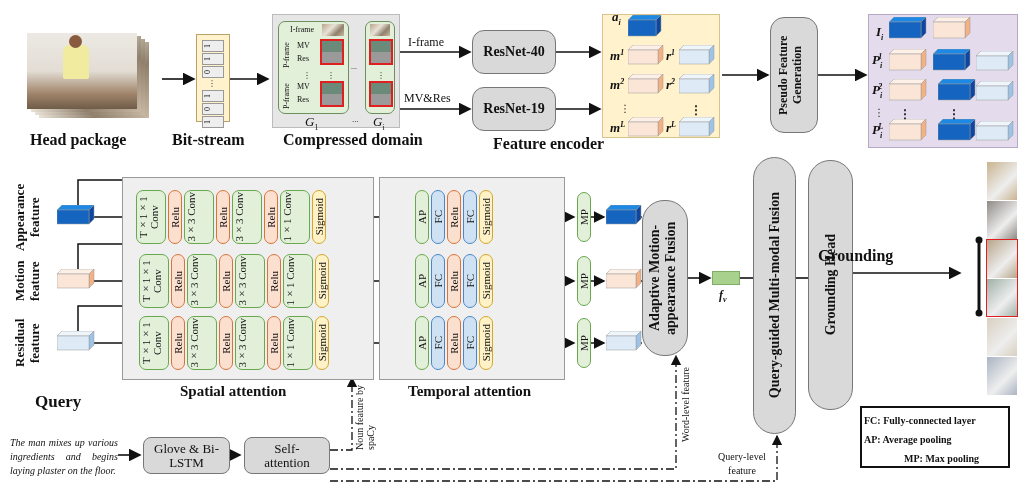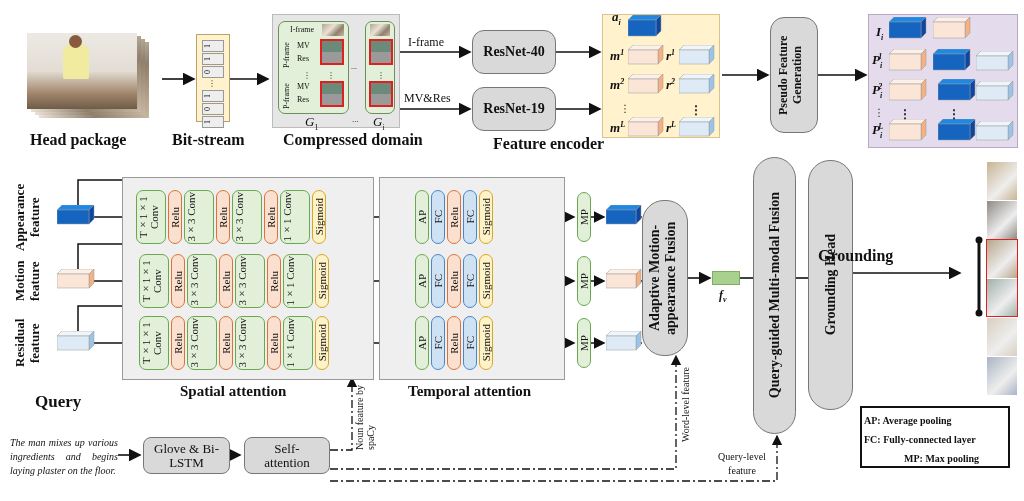--- a/index.html
+++ b/index.html
@@ -329,22 +329,22 @@
 <div class="gbox" style="left:244px;top:437px;width:86px;height:37px;border-radius:8px;font-weight:normal;font-size:13px;text-align:center;line-height:14px;padding:0 12px;">Self-attention</div>
 <div class="abs" style="left:352px;top:380px;width:28px;height:70px;">
   <span style="position:absolute;left:2px;top:0;writing-mode:vertical-rl;transform:rotate(180deg);font-size:10px;line-height:11px;height:70px;text-align:left;width:24px;">Noun feature by spaCy</span>
 </div>
 <div class="abs" style="left:680px;top:360px;width:30px;height:90px;">
   <span style="position:absolute;left:0;top:0;writing-mode:vertical-rl;transform:rotate(180deg);font-size:10px;line-height:12px;height:90px;width:28px;text-align:center;">Word-level feature</span>
 </div>
 <div class="abs" style="left:707px;top:450px;width:70px;font-size:10px;text-align:center;line-height:14px;">Query-level feature</div>
 
 <div class="abs" style="left:860px;top:406px;width:150px;height:62px;border:2px solid #111;box-sizing:border-box;padding:3px 2px;">
+  <div style="font-size:10px;font-weight:bold;line-height:19px;">FC: Fully-connected layer</div>
   <div style="font-size:10px;font-weight:bold;line-height:19px;">AP: Average pooling</div>
-  <div style="font-size:10px;font-weight:bold;line-height:19px;">FC: Fully-connected layer</div>
   <div style="font-size:10px;font-weight:bold;line-height:19px;margin-left:40px;">MP: Max pooling</div>
 </div>
 
 <div class="abs" style="left: 612px; top: 9px; font-size: 13px;"><i><b>a<sub style="font-size:8px">i</sub></b></i></div>
 <svg width="34" height="22" style="position: absolute; left: 628px; top: 15px;">
     <polygon points="0,5 5,0 33,0 28,5" fill="#1e88e5" stroke="#999" stroke-width="0.5"></polygon>
   <polygon points="28,5 33,0 33,16 28,21" fill="#0d47a1" stroke="#999" stroke-width="0.5"></polygon>
   <rect x="0" y="5" width="28" height="16" fill="#1565c0" stroke="#999" stroke-width="0.5"></rect>
   </svg>
 <div class="abs" style="left: 610px; top: 48px; font-size: 13px;"><i><b>m<sup style="font-size:8px">1</sup></b></i></div>

